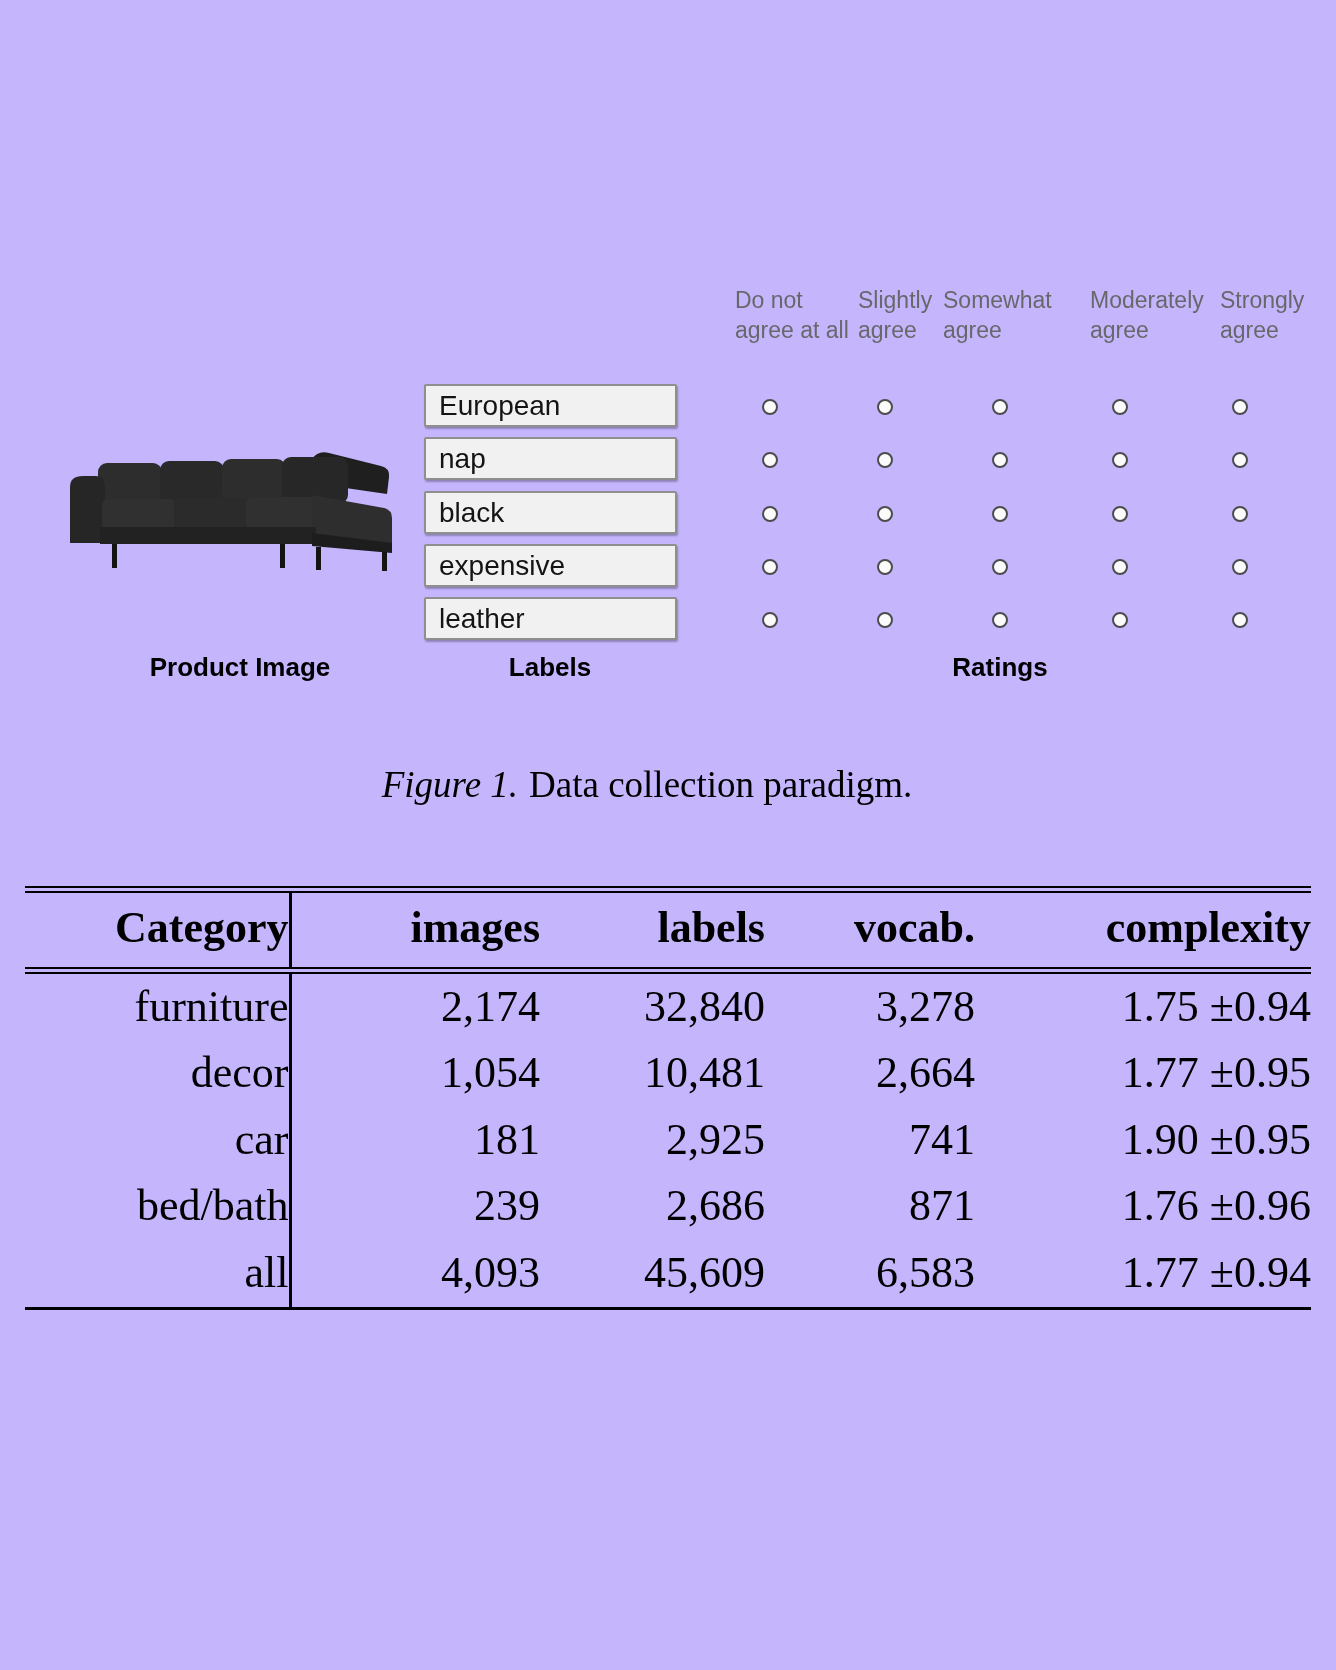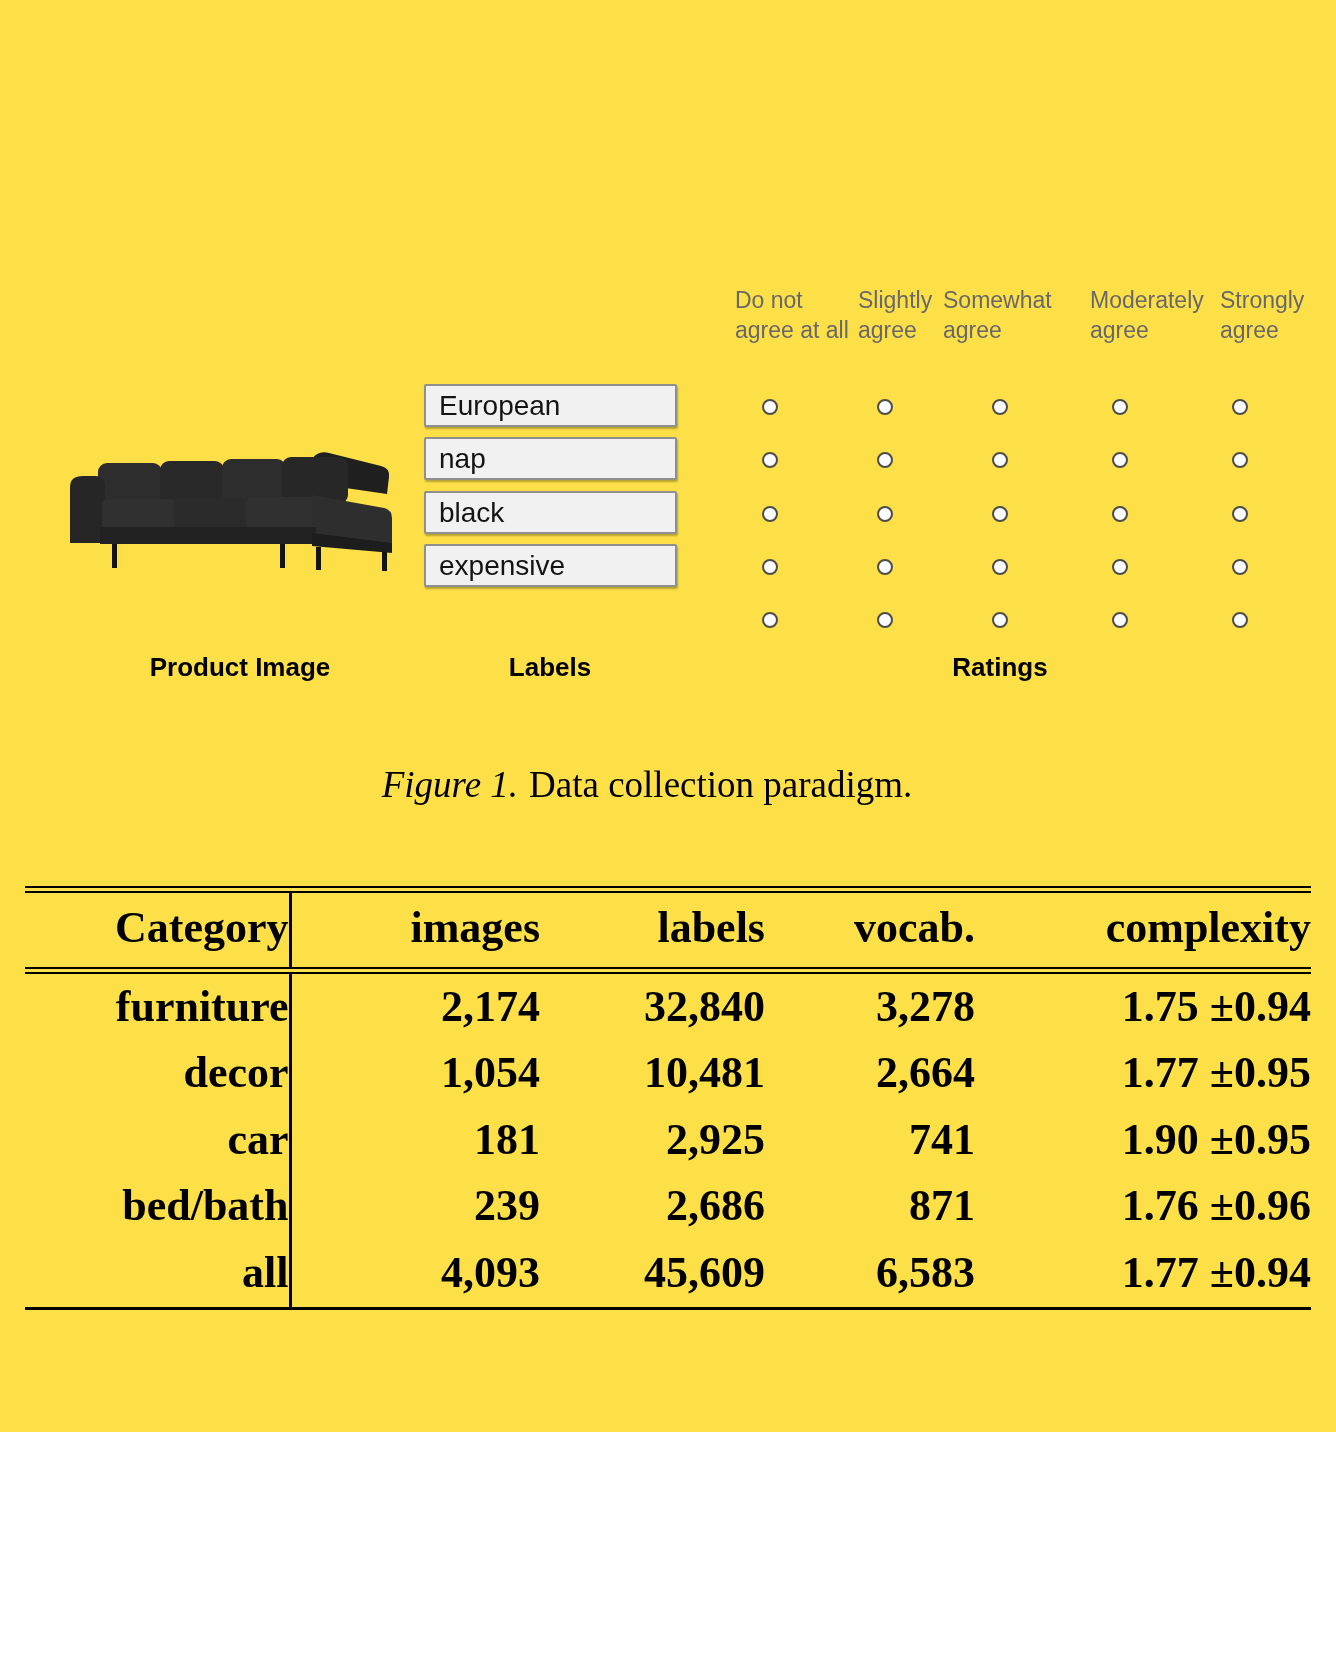--- a/index.html
+++ b/index.html
@@ -1,17 +1,17 @@
 <!DOCTYPE html>
 <html><head>
 <meta charset="utf-8">
 <style>
   * { margin:0; padding:0; box-sizing:border-box; }
   html,body { background:#fff; }
-  .page { position:relative; width:1336px; height:1432px; background:#fde047;
+  .page { position:relative; width:1336px; height:1670px; background:#c4b5fd;
           font-family:"Liberation Sans", sans-serif; overflow:hidden; }
 
   
   .rh { position:absolute; top:286px; color:#68686b; font-size:23px; line-height:1.3; }
   .rh1 { left:735px;  width:122px; }
   .rh2 { left:858px;  width:88px;  }
   .rh3 { left:943px;  width:122px; }
   .rh4 { left:1090px; width:128px; }
   .rh5 { left:1220px; width:100px; }
 
@@ -49,21 +49,21 @@
   .fig-caption .fig-label { font-style:italic; }
   .fig-caption .fig-text { margin-left:11px; }
 
   
   .tbl-wrap { position:absolute; left:25px; top:886px; }
   table { border-collapse:collapse; table-layout:fixed; width:1286px;
           font-family:"Liberation Serif", serif; font-size:44px; color:#000;
           border-top:7px double #000; border-bottom:3px solid #000; }
   th, td { text-align:right; line-height:1.15; }
   thead th { font-weight:bold; padding:10px 0 13px; border-bottom:7px double #000; }
-  tbody td { padding:8px 0;font-weight:bold; }
+  tbody td { padding:8px 0; }
   th:first-child, td:first-child { border-right:3px solid #000; }
 </style>
 </head>
 <body>
 
 <div class="page">
 
   <div class="rh rh1">Do not agree at all</div>
   <div class="rh rh2">Slightly agree</div>
   <div class="rh rh3">Somewhat agree</div>
@@ -88,20 +88,21 @@
       <rect x="216" y="107" width="5" height="24" fill="#141414"></rect>
       <rect x="252" y="110" width="5" height="23" fill="#141414"></rect>
       <rect x="318" y="115" width="5" height="19" fill="#141414"></rect>
     </svg>
   </div>
 
   <div class="label-box lb2">nap</div>
   <div class="label-box lb1">European</div>
   <div class="label-box lb4">expensive</div>
   <div class="label-box lb3">black</div>
+  <div class="label-box lb5">leather</div>
 
   <span class="radio c1 r1"></span>
   <span class="radio c2 r1"></span>
   <span class="radio c3 r1"></span>
   <span class="radio c4 r1"></span>
   <span class="radio c5 r1"></span>
   <span class="radio c1 r2"></span>
   <span class="radio c2 r2"></span>
   <span class="radio c3 r2"></span>
   <span class="radio c4 r2"></span>

